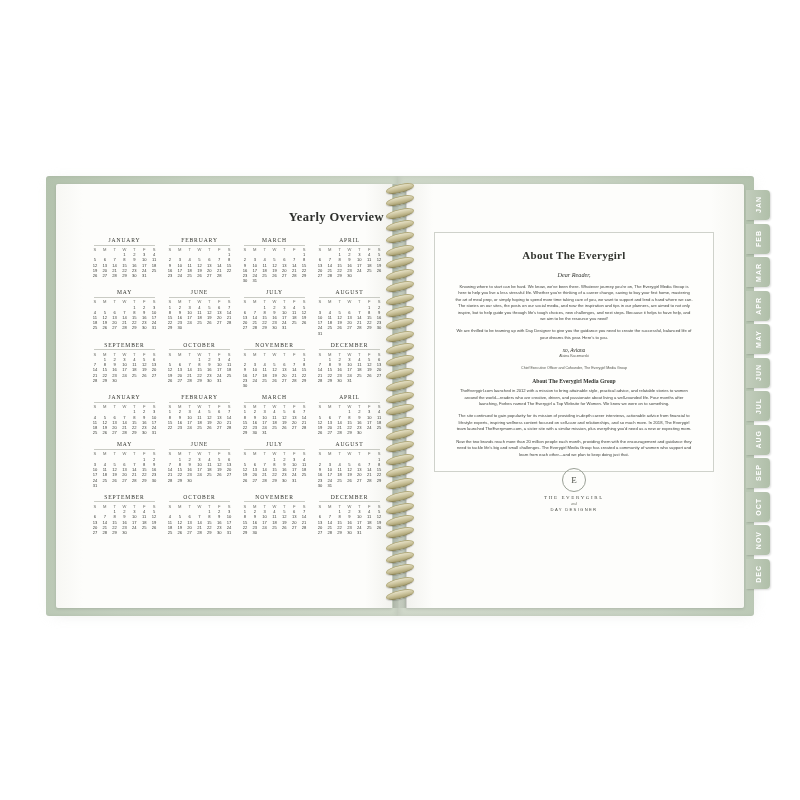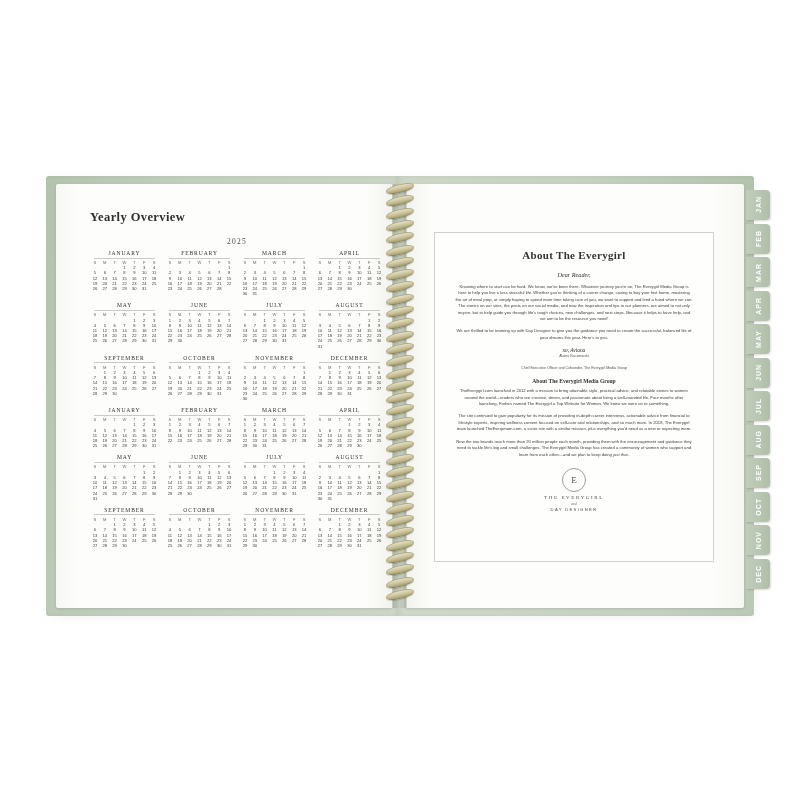--- a/index.html
+++ b/index.html
@@ -151,21 +151,21 @@
   
   .yearly {
     position: absolute;
     left: 34px;
     top: 26px;
     width: 294px;
     height: 388px;
     color: #2d2f2c;
   }
   .yearly-title {
-    text-align: left;
+    text-align: right;
     font-family: "Liberation Serif", serif;
     font-weight: bold;
     font-size: 12.5px;
     letter-spacing: .4px;
     margin-bottom: 12px;
   }
   .year-label {
     text-align: center;
     font-family: "Liberation Serif", serif;
     font-size: 7.5px;
@@ -204,21 +204,21 @@
   }
   .dow { color: #6a6c66; letter-spacing: 0; }
   .dow span, .week span { text-align: center; }
 
   
   .about-frame {
     position: absolute;
     left: 28px;
     top: 48px;
     width: 280px;
-    height: 330px;
+    height: 240px;
     border: 1px solid #cfd2cb;
     background: #fefefc;
     padding: 12px 20px;
     box-sizing: border-box;
     color: #32342f;
   }
   .about-title {
     text-align: center;
     font-family: "Liberation Serif", serif;
     font-weight: bold;
@@ -307,21 +307,20 @@
   <div class="book">
 
     <div class="cover-left"></div>
     <div class="cover-right"></div>
 
     <div class="page page-left">
       <div class="yearly">
         <div class="yearly-title">Yearly Overview</div>
         <div id="years-container">
             <div class="year-block">
-              <div class="year-label">2025</div>
               <div class="month-grid">
                 <div class="month">
                   <div class="month-name">JANUARY</div>
                   <div class="month-rule"></div>
                   <div class="dow">
                     <span>S</span>
                     <span>M</span>
                     <span>T</span>
                     <span>W</span>
                     <span>T</span>

